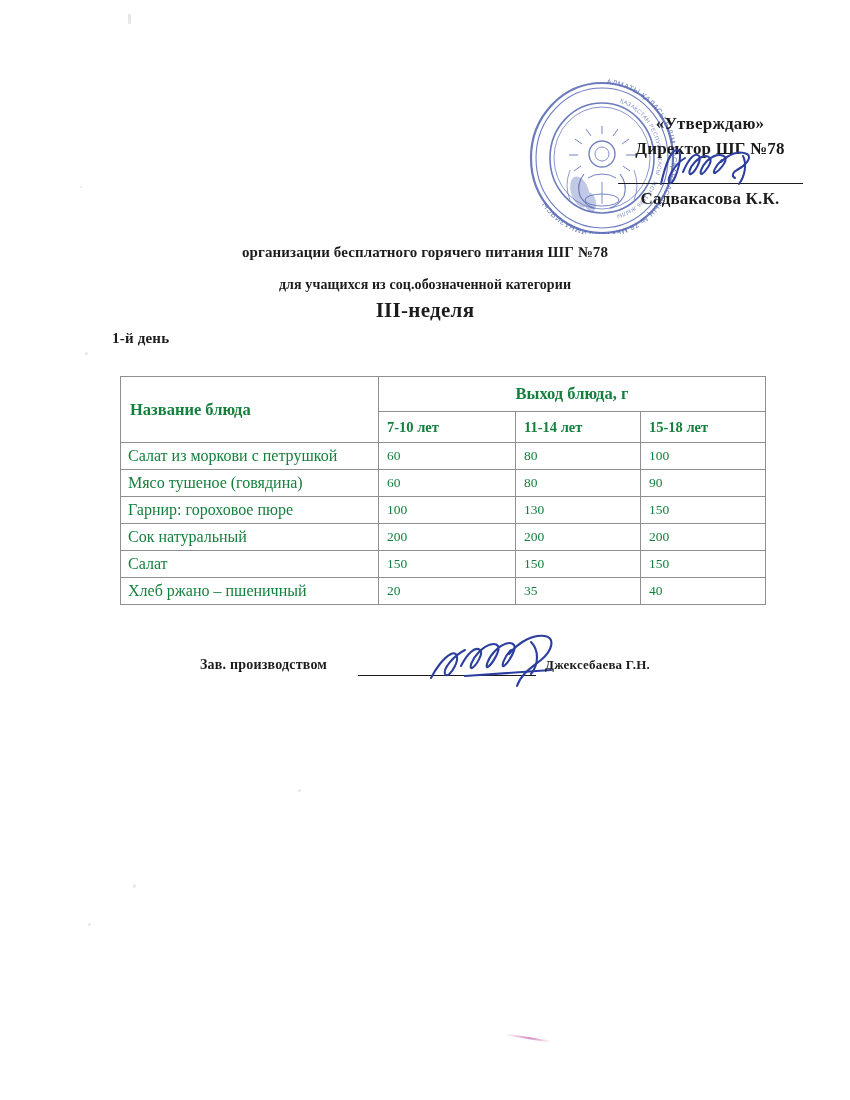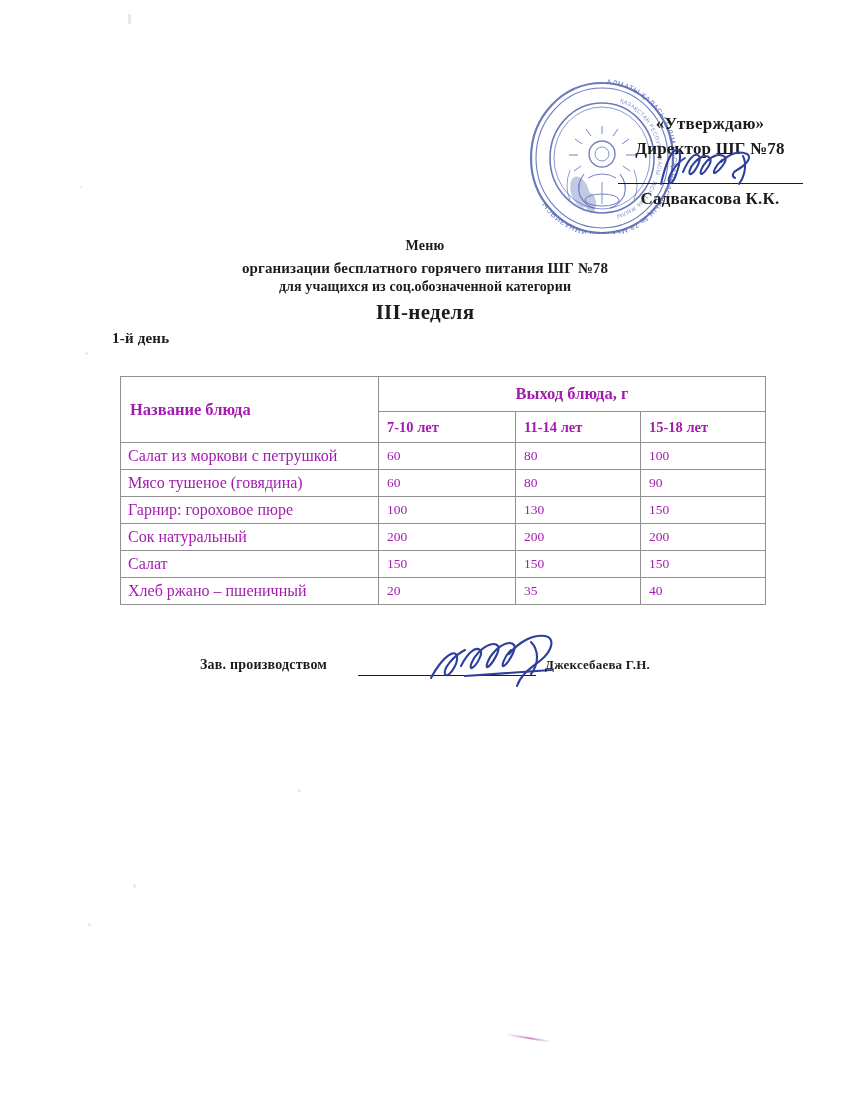--- a/index.html
+++ b/index.html
@@ -102,21 +102,21 @@
   }
   .heading .org-line {
     font-weight: bold;
     font-size: 15px;
     margin-top: 6px;
     letter-spacing: .1px;
   }
   .heading .cat-line {
     font-weight: bold;
     font-size: 14px;
-    margin-top: 2px;
+    margin-top: 16px;
     letter-spacing: .1px;
   }
   .heading .week {
     font-weight: bold;
     font-size: 21px;
     margin-top: 5px;
     letter-spacing: .3px;
   }
 
   
@@ -133,21 +133,21 @@
   .menu-table-wrap {
     position: absolute;
     left: 120px;
     top: 376px;
     width: 645px;
   }
   table.menu {
     border-collapse: collapse;
     width: 645px;
     table-layout: fixed;
-    color: #a21caf;
+    color: #15803d;
   }
   table.menu td, table.menu th {
     border: 1px solid #8f8f8f;
     padding: 2px 7px;
     text-align: left;
     vertical-align: middle;
     font-size: 13.5px;
     font-weight: normal;
     background: #fff;
   }
@@ -299,21 +299,20 @@
   <svg class="dir-sign" viewBox="0 0 120 48" aria-hidden="true">
     <g fill="none" stroke="#2c3e9e" stroke-width="2" stroke-linecap="round" stroke-linejoin="round">
       <path d="M 6,42 C 10,24 16,8 22,8 C 27,8 25,22 22,30 C 20,37 16,44 14,40 C 12,36 20,22 30,16"></path>
       <path d="M 28,30 C 34,16 40,10 44,14 C 47,18 40,30 36,32 C 33,33 34,26 40,20 C 46,14 52,12 55,16 C 58,20 50,30 47,32 C 44,33 46,25 52,19 C 58,13 66,11 70,15 C 73,19 64,29 60,31 C 57,32 60,24 67,18"></path>
       <path d="M 66,20 C 74,12 84,8 92,12 C 98,15 90,24 82,28 C 78,30 76,34 80,36"></path>
       <path d="M 88,14 C 92,22 90,34 84,42"></path>
     </g>
   </svg>
 
   <div class="heading">
-    <div class="menu-word">Меню</div>
     <div class="org-line">организации бесплатного горячего питания ШГ №78</div>
     <div class="cat-line">для учащихся из соц.обозначенной категории</div>
     <div class="week">III-неделя</div>
   </div>
 
   <div class="day-label">1-й день</div>
 
   <div class="menu-table-wrap">
     <table class="menu">
       <colgroup>

